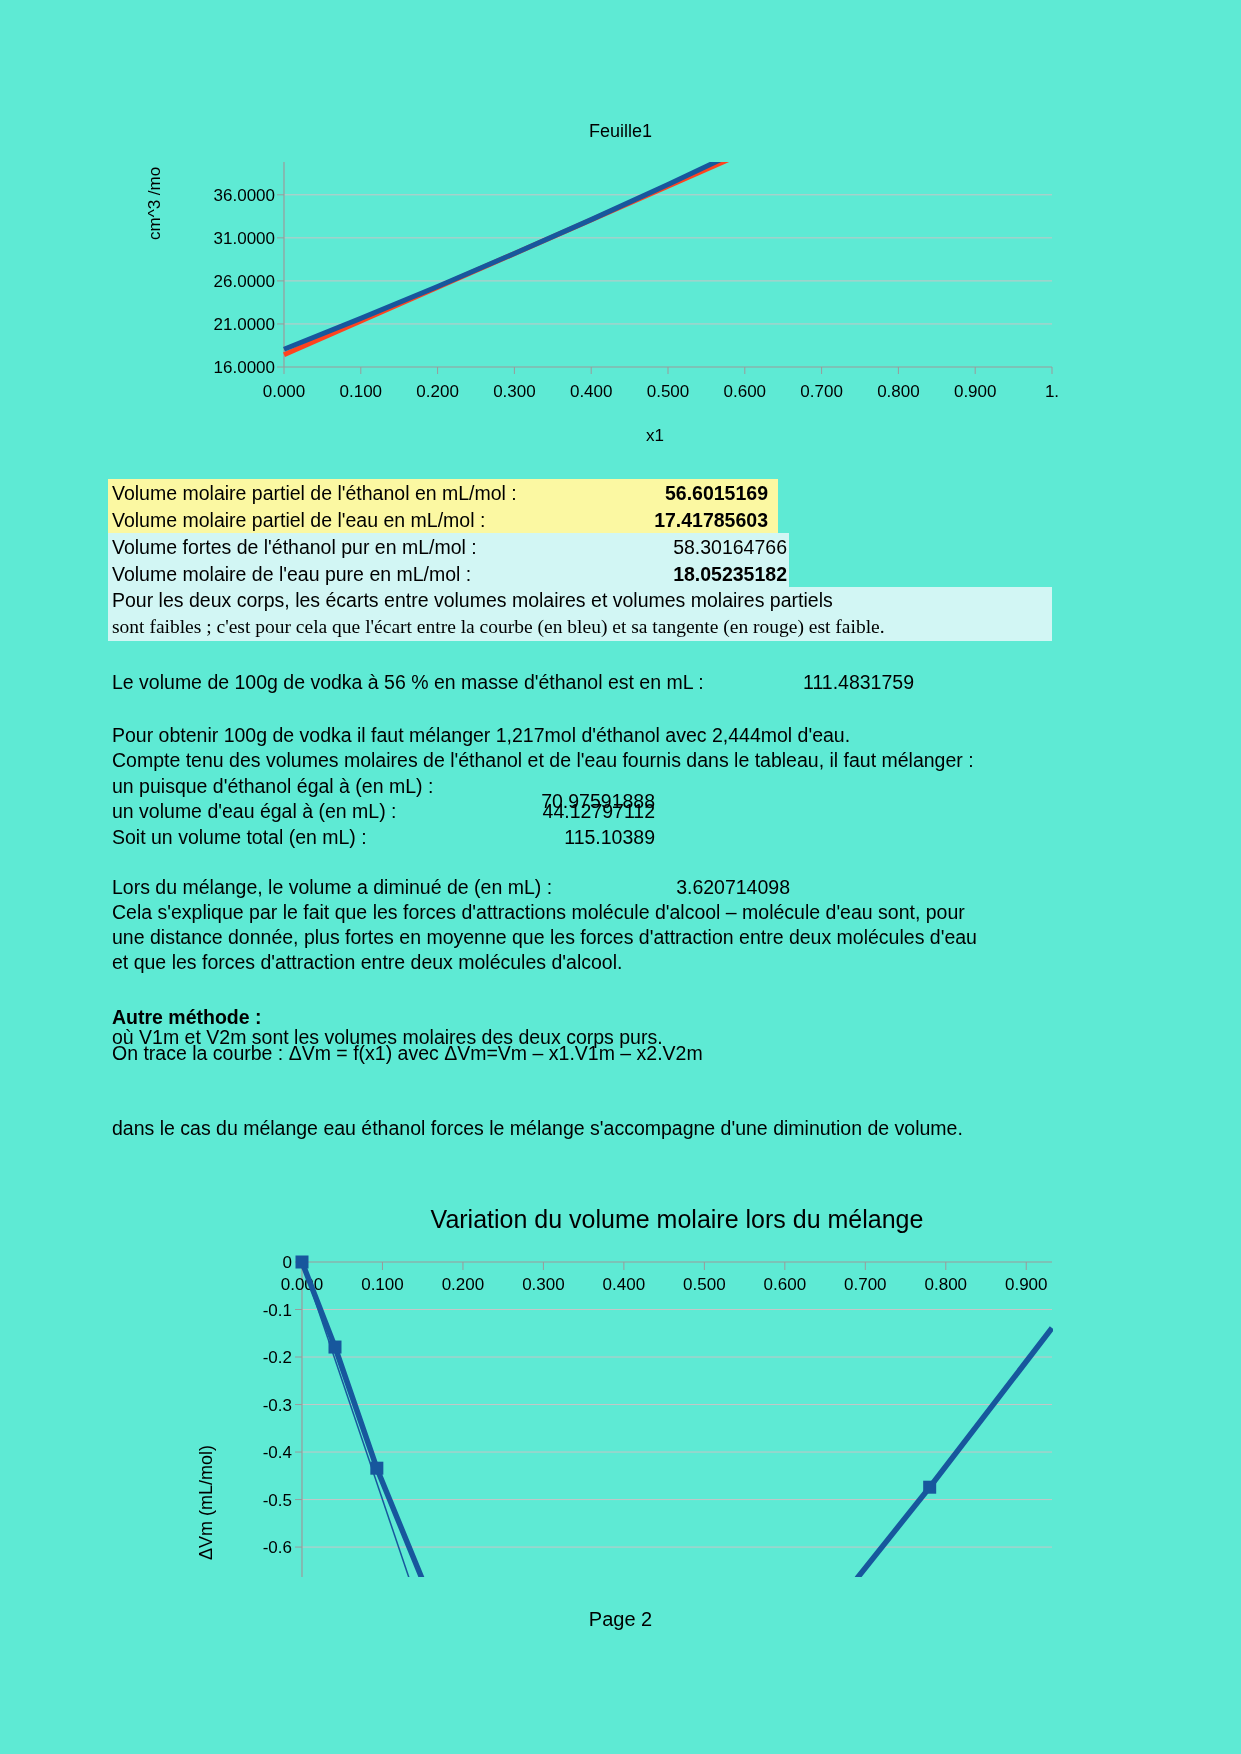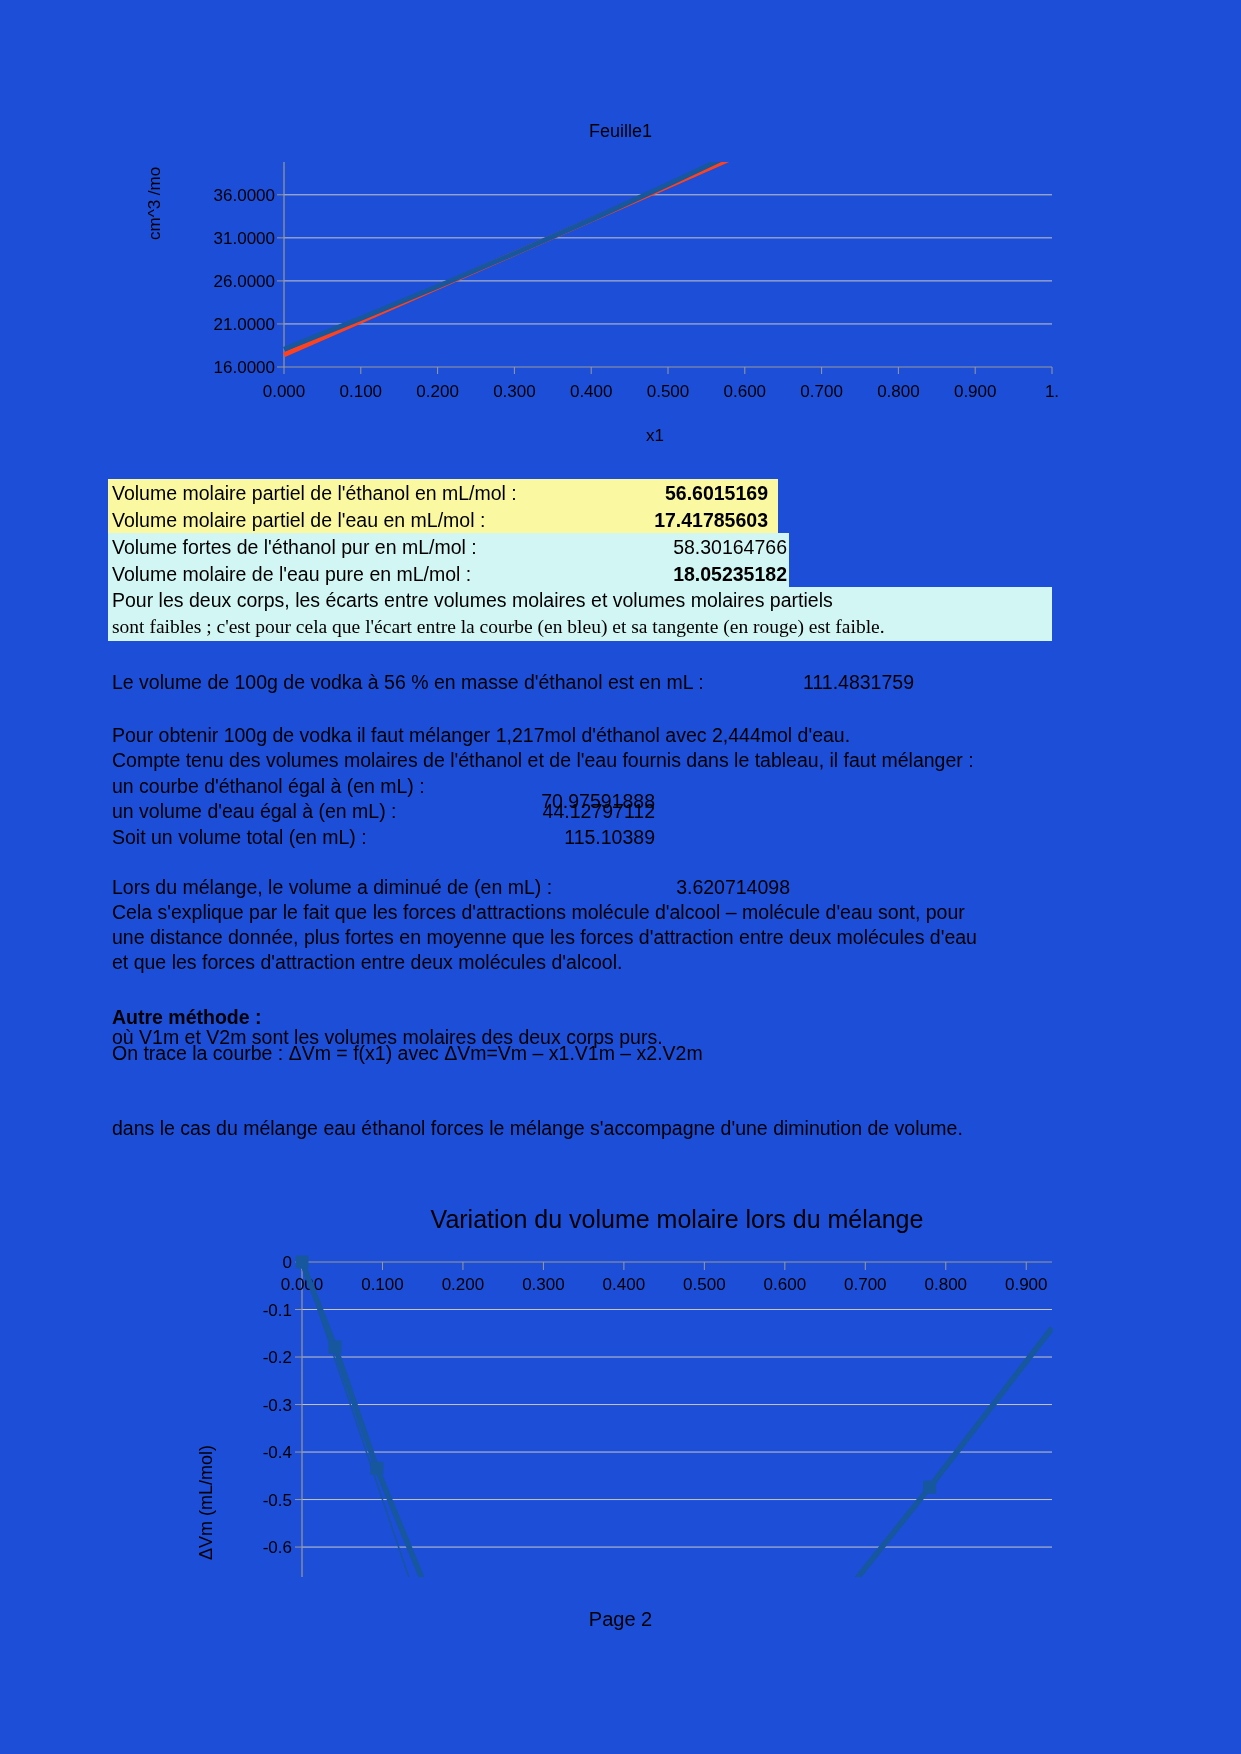--- a/index.html
+++ b/index.html
@@ -1,17 +1,17 @@
 <!DOCTYPE html>
 <html><head>
 <meta charset="utf-8">
 <style>
   html,body{margin:0;padding:0;background:#e8e8e8;}
   .page{
-    position:relative;width:1241px;height:1754px;margin:0 auto;background:#1d4ed8;
+    position:relative;width:1241px;height:1754px;margin:0 auto;background:#5eead4;
     font-family:"Liberation Sans", sans-serif;color:#000;overflow:hidden;
   }
   .hdr{position:absolute;left:0;top:121px;width:1241px;text-align:center;font-size:18px;}
   .ftr{position:absolute;left:0;top:1608px;width:1241px;text-align:center;font-size:20px;}
   .chart-svg{position:absolute;left:0;top:0;pointer-events:none;}
   .hl{position:absolute;left:108px;}
   .line{position:absolute;left:112px;font-size:19.5px;line-height:26px;height:26px;white-space:pre;}
   .val{position:absolute;font-size:19.5px;line-height:26px;height:26px;text-align:right;white-space:pre;}
   .val-left{text-align:left;}
   .b{font-weight:bold;}
@@ -149,21 +149,21 @@
 
   <div class="line" style="top:587px;">Pour les deux corps, les écarts entre volumes molaires et volumes molaires partiels</div>
   <div class="line" style="top:614px;font-family:Liberation Serif, serif;">sont faibles ; c'est pour cela que l'écart entre la courbe (en bleu) et sa tangente (en rouge) est faible.</div>
 
   <div class="line" style="top:669px;">Le volume de 100g de vodka à 56 % en masse d'éthanol est en mL :</div>
   <div class="val val-left" style="top:669px;left:803px;width:200px;">111.4831759</div>
 
   <div class="line" style="top:722px;">Pour obtenir 100g de vodka il faut mélanger 1,217mol d'éthanol avec 2,444mol d'eau.</div>
   <div class="line" style="top:747px;">Compte tenu des volumes molaires de l'éthanol et de l'eau fournis dans le tableau, il faut mélanger :</div>
 
-  <div class="line" style="top:773px;">un courbe d'éthanol égal à (en mL) :</div>
+  <div class="line" style="top:773px;">un puisque d'éthanol égal à (en mL) :</div>
   <div class="val" style="top:773px;left:430px;width:225px;margin-top:15px;">70.97591888</div>
 
   <div class="line" style="top:798px;">un volume d'eau égal à (en mL) :</div>
   <div class="val" style="top:798px;left:430px;width:225px;">44.12797112</div>
 
   <div class="line" style="top:824px;">Soit un volume total (en mL) :</div>
   <div class="val" style="top:824px;left:430px;width:225px;">115.10389</div>
 
   <div class="line" style="top:874px;">Lors du mélange, le volume a diminué de (en mL) :</div>
   <div class="val" style="top:874px;left:540px;width:250px;">3.620714098</div>

